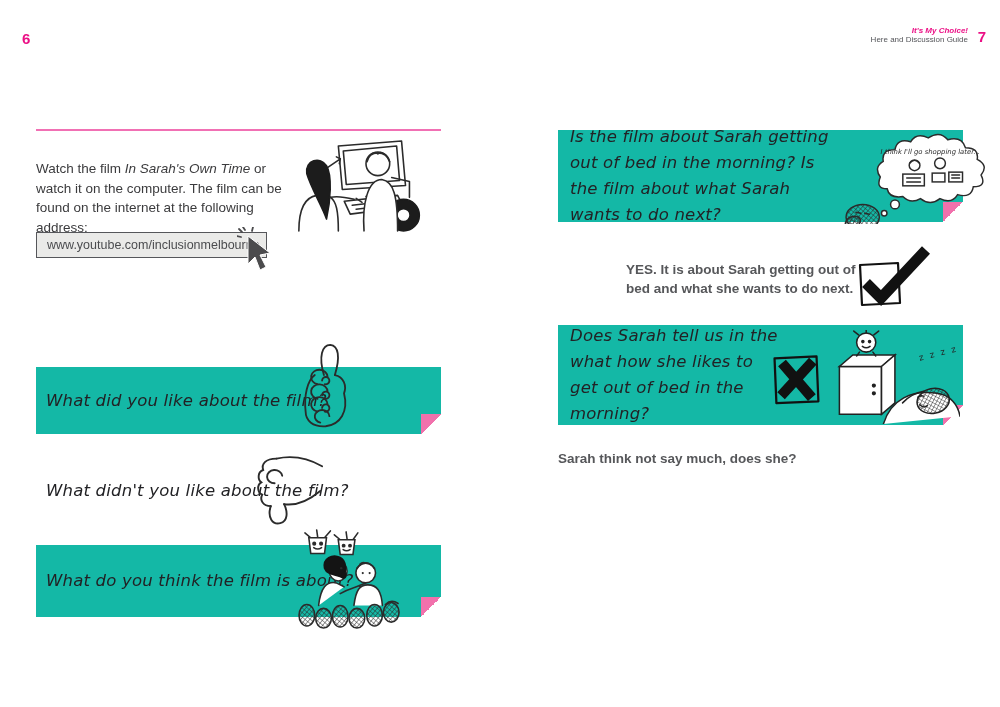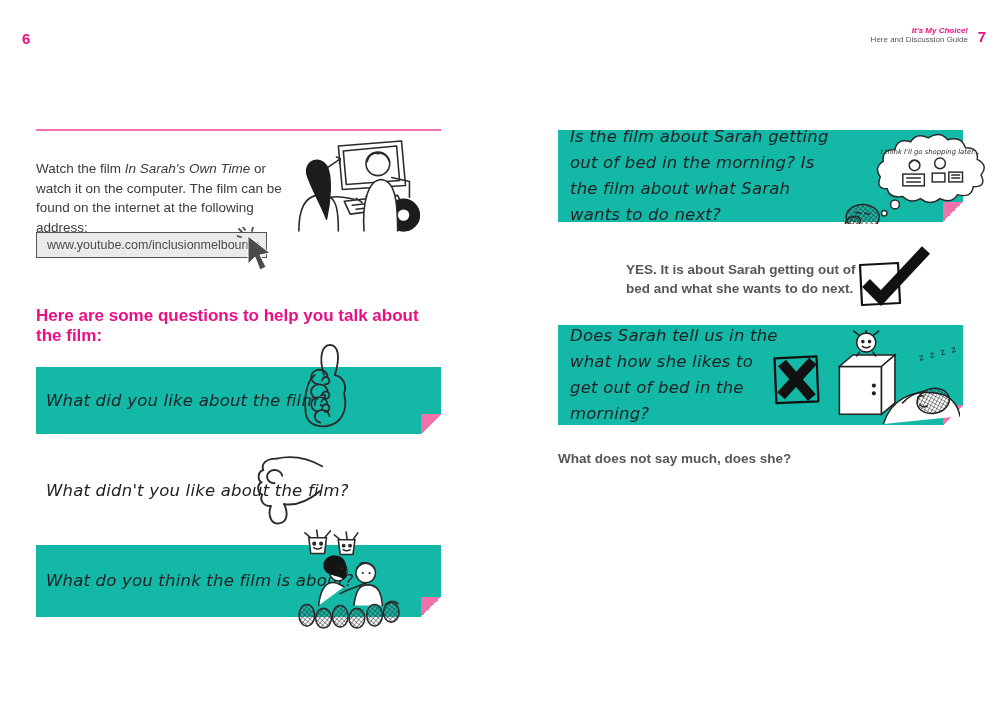--- a/index.html
+++ b/index.html
@@ -71,21 +71,20 @@
       <g stroke="#4b4b4d" stroke-width="1.8" stroke-linecap="round">
         <path d="M8,3 L6,0"></path>
           <path d="M4,10 L0,9"></path>
           <path d="M15,4 L16,0"></path>
           <path d="M5,5 L2,2"></path>
       </g>
     </svg>
   </div>
 
 
-  <div class="abs q-heading" style="left:36px;top:306px;width:410px;">Here are some questions to help you talk about the film:</div>
 
   <div class="abs qbox" style="left:36px;top:367px;width:405px;height:67px;align-items:center;">
     <div class="hand" style="padding-left:10px;">What did you like about the film?</div>
     <div class="fold"></div>
   </div>
   <div class="abs" style="left:291px;top:338px;">
     <svg width="64" height="96" viewBox="0 0 70 100" fill="none" stroke="#2b2b2b" stroke-width="2" stroke-linecap="round">
       <path d="M36,38 C30,18 34,5 43,5 C52,6 54,18 48,38"></path>
       <path d="M48,38 C58,40 61,50 58,58 C63,78 54,92 38,94 C24,95 16,88 16,78 C14,60 18,44 26,38"></path>
       <path d="M40,40 a9,8 0 1 0 -11,8 M34,44 a4,4 0 1 1 3,4"></path>
@@ -216,15 +215,15 @@
       <circle cx="38.5" cy="12" r="1.1" fill="#222222"></circle>
         <circle cx="45.5" cy="12" r="1.1" fill="#222222"></circle>
       <path d="M38,17 q4,3 8,0"></path>
       <path d="M60,98 C68,72 90,62 116,66 C130,68 138,78 140,90" fill="#ffffff"></path>
       <ellipse cx="112" cy="74" rx="17" ry="13" transform="rotate(-12 112 74)" fill="url(#hxS)"></ellipse>
       <path d="M98,78 q4,4 8,1 M96,70 q3,-2 6,-1"></path>
       <path d="M80,76 q10,-10 22,-12"></path>
     </svg>
   </div>
 
-  <div class="abs bold-answer" style="left:558px;top:449px;width:320px;">What does not say much, does she?</div>
+  <div class="abs bold-answer" style="left:558px;top:449px;width:320px;">Sarah think not say much, does she?</div>
 
 </div>
 
 </body></html>

